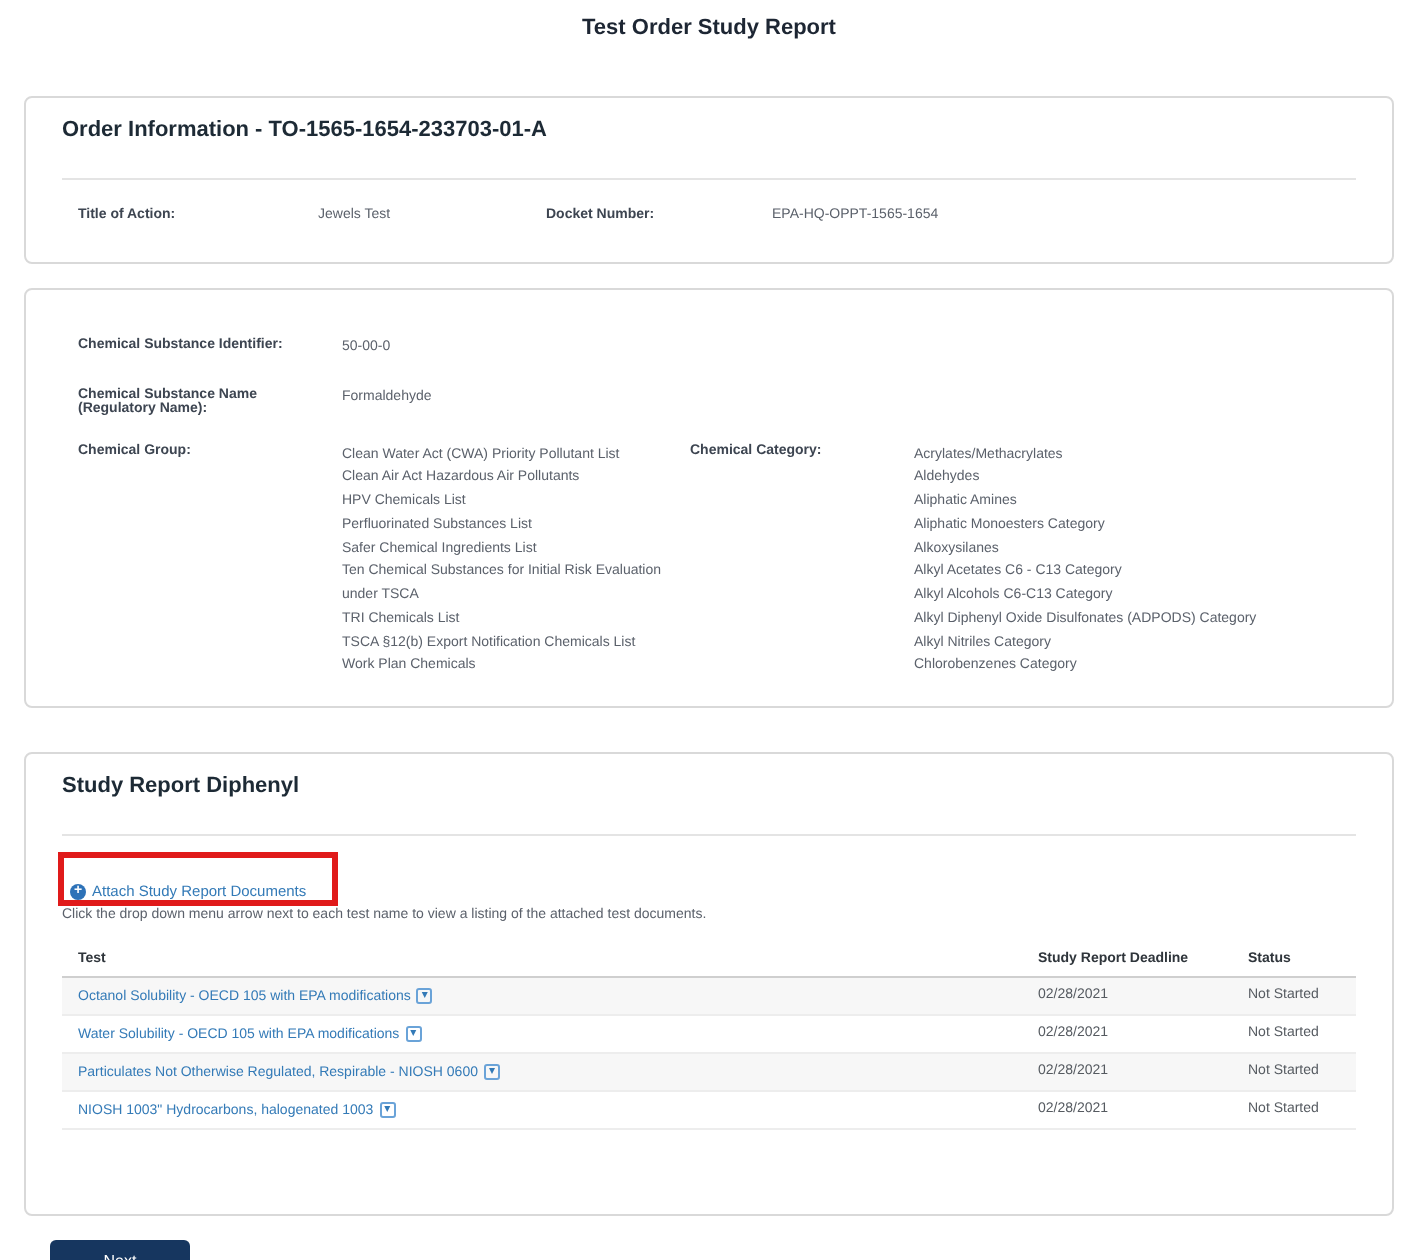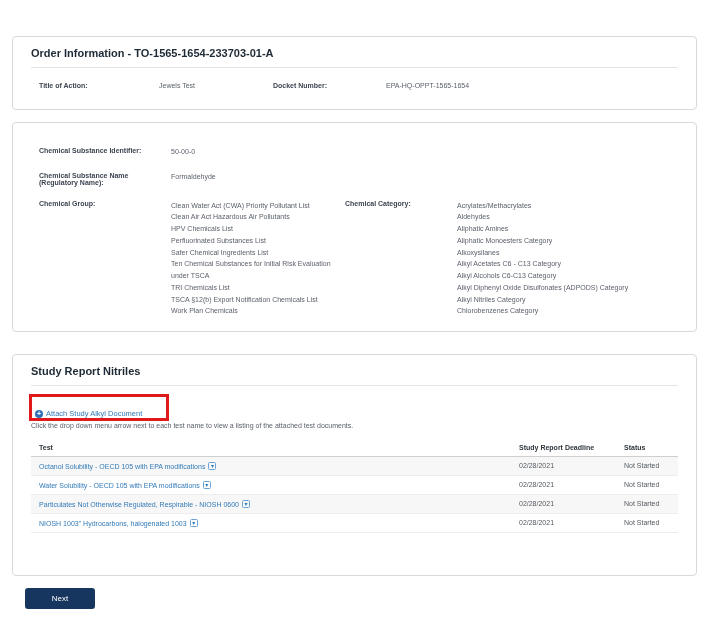--- a/index.html
+++ b/index.html
@@ -27,21 +27,21 @@
     background: #fff;
   }
   .panel-order    { margin-top: 28px; }
   .panel-chemical { margin-top: 12px; }
   .panel-study    { margin-top: 22px; }
 
   .panel-heading {
     font-size: 11px;
     font-weight: 700;
     color: #1d2a35;
-    padding-bottom: 8px;
+    padding-bottom: 18px;
     border-bottom: 1px solid #e4e4e4;
   }
 
   .field-label { font-weight: 700; color: #3d4551; }
   .field-value { color: #5b616b; }
 
   
   .order-fields {
     display: grid;
     grid-template-columns: 120px 114px 113px 1fr;
@@ -162,20 +162,21 @@
     font-family: "Liberation Sans", sans-serif;
     font-size: 8px;
     cursor: pointer;
   }
 </style>
 </head>
 <body>
 
 <div class="page">
 
+  <h1 class="page-title">Test Order Study Report</h1>
 
   <section class="panel panel-order">
     <h2 class="panel-heading">Order Information - TO-1565-1654-233703-01-A</h2>
     <div class="order-fields">
       <span class="field-label">Title of Action:</span>
       <span class="field-value">Jewels Test</span>
       <span class="field-label">Docket Number:</span>
       <span class="field-value">EPA-HQ-OPPT-1565-1654</span>
     </div>
   </section>
@@ -217,27 +218,27 @@
           <div>Alkyl Acetates C6 - C13 Category</div>
           <div>Alkyl Alcohols C6-C13 Category</div>
           <div>Alkyl Diphenyl Oxide Disulfonates (ADPODS) Category</div>
           <div>Alkyl Nitriles Category</div>
           <div>Chlorobenzenes Category</div>
         </div>
     </div>
   </section>
 
   <section class="panel panel-study">
-    <h2 class="panel-heading">Study Report Nitriles</h2>
+    <h2 class="panel-heading">Study Report Diphenyl</h2>
 
     <div class="attach-wrap">
       <div class="red-annotation"></div>
       <a href="#" class="attach-link">
         <span class="plus-circle"></span>
-        <span>Attach Study Alkyl Document</span>
+        <span>Attach Study Report Documents</span>
       </a>
     </div>
 
     <p class="instruction">Click the drop down menu arrow next to each test name to view a listing of the attached test documents.</p>
 
     <div class="doc-table">
       <div class="thead-row">
         <div>Test</div>
         <div>Study Report Deadline</div>
         <div>Status</div>

